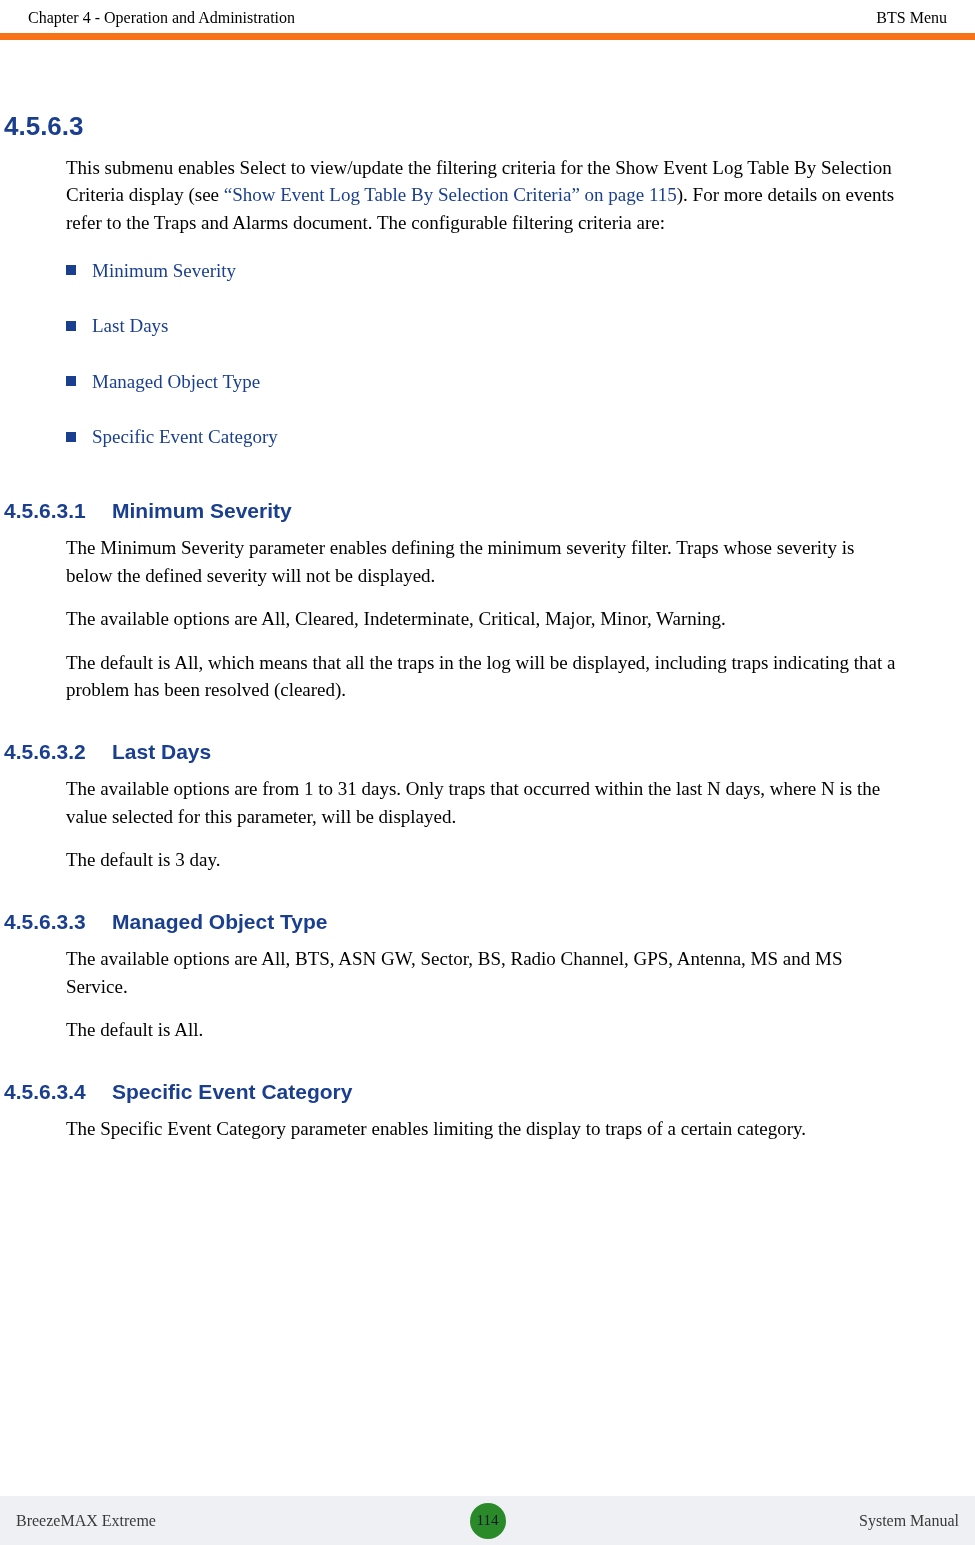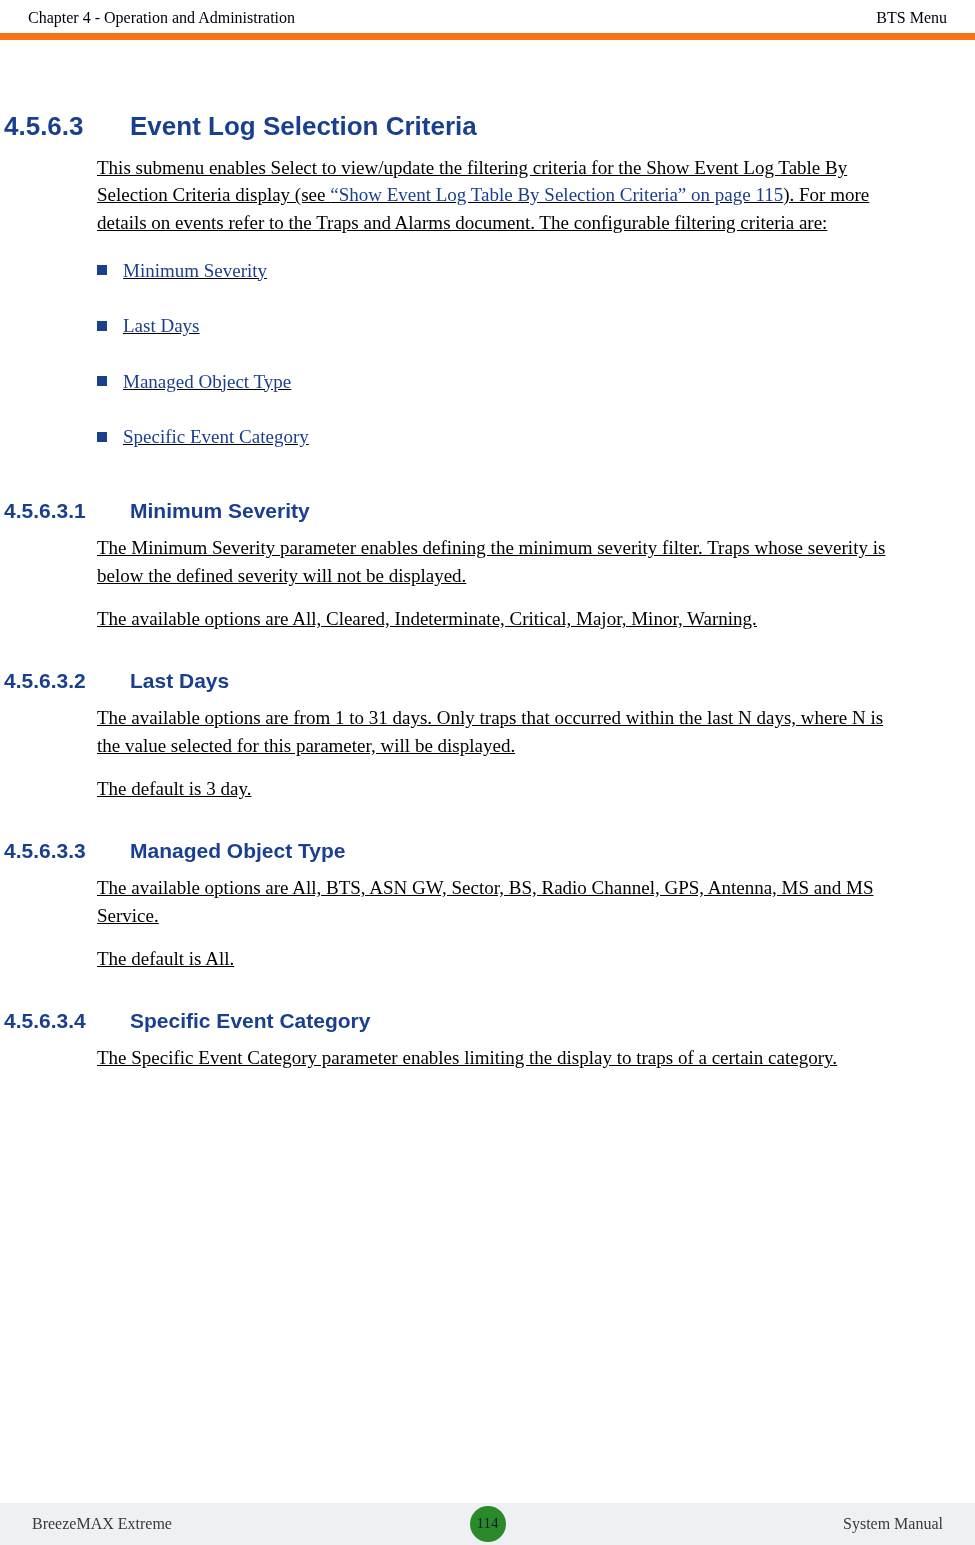--- a/index.html
+++ b/index.html
@@ -24,58 +24,58 @@
   .content {
     padding: 40px 70px 0 0;
   }
   .h-row {
     display: flex;
     align-items: baseline;
     margin-top: 10px;
     margin-bottom: 8px;
   }
   .h-num {
-    width: 130px;
+    width: 112px;
     padding-left: 4px;
     font-family: Arial, Helvetica, sans-serif;
     font-weight: bold;
   }
   .h-title {
     font-family: Arial, Helvetica, sans-serif;
     font-weight: bold;
   }
   .h3 .h-num, .h3 .h-title { color: #1b3f8f; font-size: 26px; }
   .h4 .h-num, .h4 .h-title { color: #1b3f8f; font-size: 21px; margin-top: 17px; }
-  .body-indent { margin-left: 97px; text-decoration: underline; }
+  .body-indent { margin-left: 66px; }
   .para { margin-bottom: 16px; }
   .xref { color: #1b3f8f; }
   .bullet-list { list-style: none; margin: 20px 0 12px 0; }
   .bullet-list li {
     display: flex;
     align-items: center;
     margin-bottom: 28px;
   }
   .bullet-square {
     width: 10px; height: 10px;
     background: #1b3f8f;
     flex: 0 0 auto;
     margin-right: 16px;
   }
   .bullet-text { color: #1b3f8f; }
   .section-gap-top { padding-top: 18px; }
 
   .page-footer {
     position: absolute;
     left: 0; right: 0; bottom: 0;
-    height: 42px;
+    height: 49px;
     background: #eef0f3;
     display: flex;
     align-items: center;
     justify-content: space-between;
-    padding: 0 32px;
+    padding: 0 16px;
     font-size: 16px;
     color: #3a3a3a;
     margin-top: 8px;
   }
   .page-badge {
     position: absolute;
     left: 50%;
     top: 50%;
     transform: translate(-50%, -50%);
     width: 36px; height: 36px;
@@ -93,21 +93,20 @@
 
 <div class="page-header">
   <span>Chapter 4 - Operation and Administration</span>
   <span>BTS Menu</span>
 </div>
 
 <div class="content">
 
   <div class="h-row h3 section-gap-top">
     <span class="h-num">4.5.6.3</span>
-    <span class="h-title">Event Log Selection Criteria</span>
   </div>
   <div class="body-indent">
     <p class="para">
       <span>This submenu enables Select to view/update the filtering criteria for the Show Event Log Table By Selection Criteria display (see </span><span class="xref">“Show Event Log Table By Selection Criteria” on page 115</span><span>). For more details on events refer to the Traps and Alarms document. The configurable filtering criteria are:</span>
     </p>
     <ul class="bullet-list">
       <li>
         <span class="bullet-square"></span>
         <span class="bullet-text">Minimum Severity</span>
       </li>
@@ -126,20 +125,21 @@
     </ul>
   </div>
 
   <div class="h-row h4">
     <span class="h-num">4.5.6.3.1</span>
     <span class="h-title">Minimum Severity</span>
   </div>
   <div class="body-indent">
     <p class="para">The Minimum Severity parameter enables defining the minimum severity filter. Traps whose severity is below the defined severity will not be displayed.</p>
     <p class="para">The available options are All, Cleared, Indeterminate, Critical, Major, Minor, Warning.</p>
+    <p class="para">The default is All, which means that all the traps in the log will be displayed, including traps indicating that a problem has been resolved (cleared).</p>
   </div>
 
   <div class="h-row h4">
     <span class="h-num">4.5.6.3.2</span>
     <span class="h-title">Last Days</span>
   </div>
   <div class="body-indent">
     <p class="para">The available options are from 1 to 31 days. Only traps that occurred within the last N days, where N is the value selected for this parameter, will be displayed.</p>
     <p class="para">The default is 3 day.</p>
   </div>

